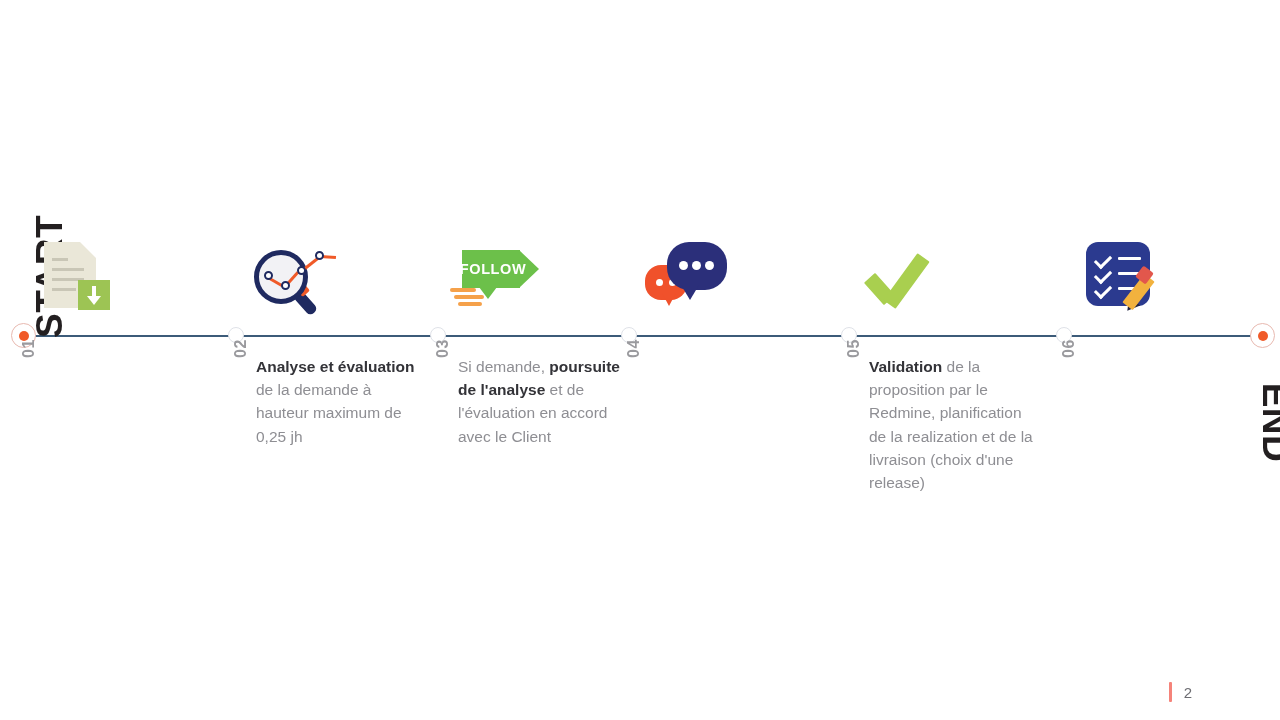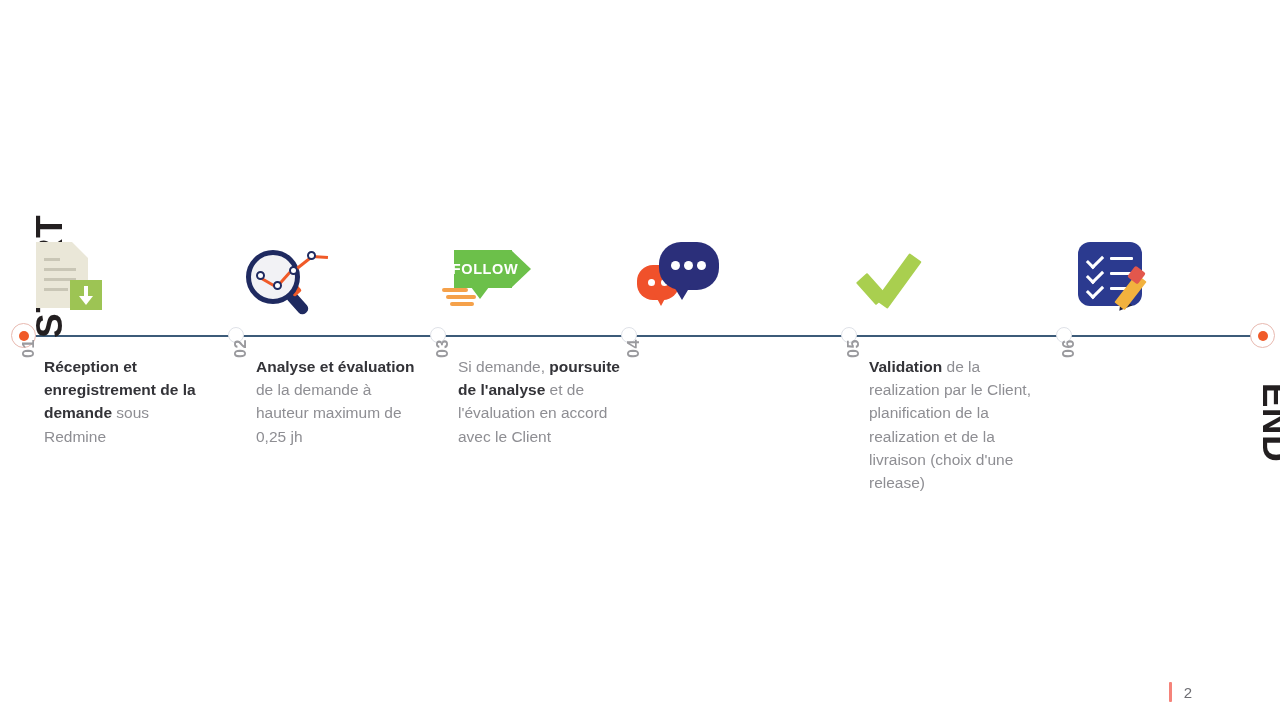--- a/index.html
+++ b/index.html
@@ -42,21 +42,21 @@
   .edge-label.start{
     left:-12px;top:258px;transform:rotate(-90deg);transform-origin:center;
   }
   .edge-label.end{
     left:1236px;top:404px;transform:rotate(90deg);transform-origin:center;
   }
 
   
   .step{position:absolute;top:0;width:200px;height:720px;}
   .step-icon{
-    position:absolute;top:238px;left:6px;width:96px;height:80px;text-align:center;
+    position:absolute;top:238px;left:14px;width:96px;height:80px;text-align:center;
   }
   .step-num{
     position:absolute;top:358px;left:-2px;
     font-size:16px;font-weight:600;color:#9a9a9e;letter-spacing:0.5px;
     transform:rotate(-90deg);transform-origin:left top;white-space:nowrap;
   }
   .step-text{
     position:absolute;top:355px;left:22px;width:170px;
     font-size:15.5px;line-height:23.2px;color:#8e8e93;
   }
@@ -211,23 +211,20 @@
         <div class="doc-line" style="top:20px;width:16px"></div>
         <div class="doc-line" style="top:30px;width:32px"></div>
         <div class="doc-line" style="top:40px;width:32px"></div>
         <div class="doc-line" style="top:50px;width:24px"></div>
         <div class="doc-badge"></div>
         <div class="doc-arrow-stem"></div>
         <div class="doc-arrow-head"></div>
       </div>
     </div>
     <div class="step-num">01</div>
-    <div class="step-text">
-      <b>Réception et enregistrement de la demande</b><span> sous Redmine</span>
-    </div>
   </div>
 
   <div class="step" style="left:234px">
     <div class="step-icon">
       <div class="ico">
         <div class="mag-handle"></div>
         <div class="mag-handle-neck"></div>
         <div class="mag-circle"></div>
         <div class="seg" style="left:20px;top:38px;width:19px;transform:rotate(30deg)"></div>
         <div class="seg" style="left:37px;top:47px;width:19px;transform:rotate(-48deg)"></div>
@@ -282,21 +279,21 @@
 
   <div class="step" style="left:847px">
     <div class="step-icon">
       <div class="ico">
         <div class="chk-short"></div>
         <div class="chk-long"></div>
       </div>
     </div>
     <div class="step-num">05</div>
     <div class="step-text">
-      <b>Validation</b><span> de la realization par le Client, planification de la realization et de la livraison (choix d'une release)</span>
+      <b>Validation</b><span> de la proposition par le Redmine, planification de la realization et de la livraison (choix d'une release)</span>
     </div>
   </div>
 
   <div class="step" style="left:1062px">
     <div class="step-icon">
       <div class="ico">
         <div class="cl-card"></div>
         <div class="cl-tick" style="left:19px;top:17px"></div>
         <div class="cl-tick" style="left:19px;top:32px"></div>
         <div class="cl-tick" style="left:19px;top:47px"></div>

